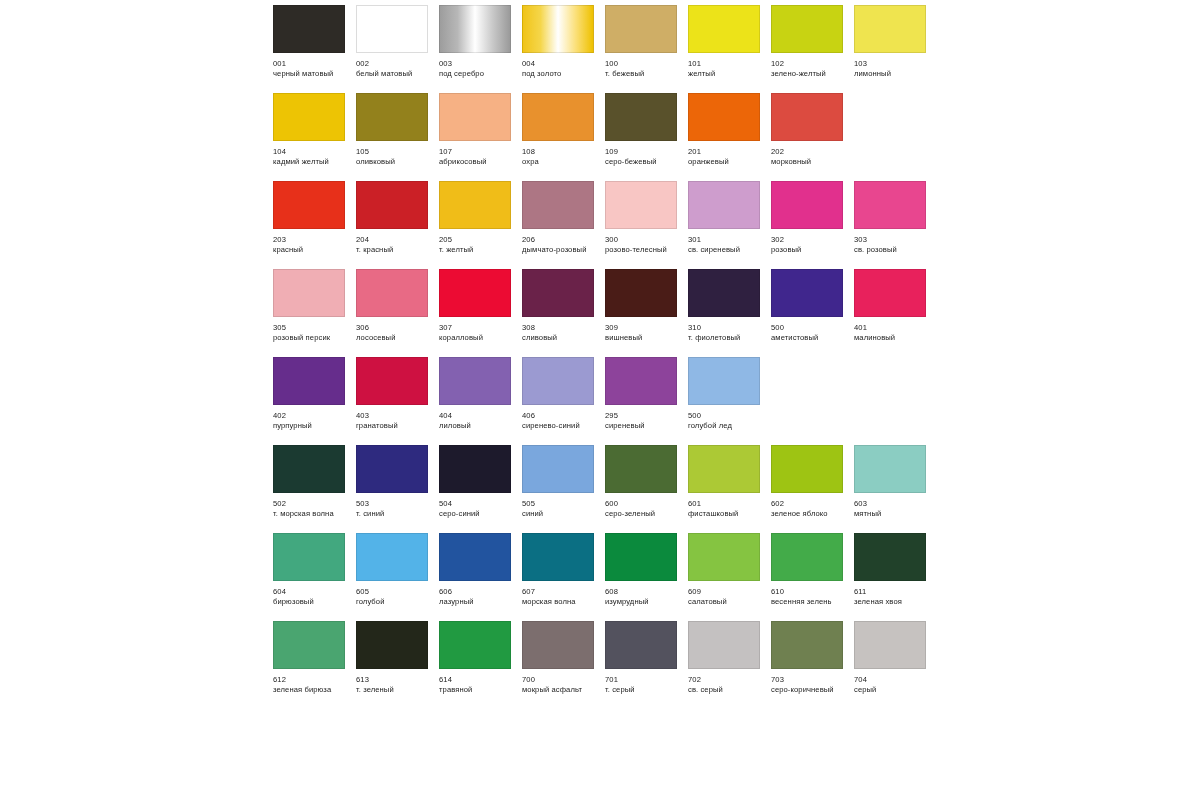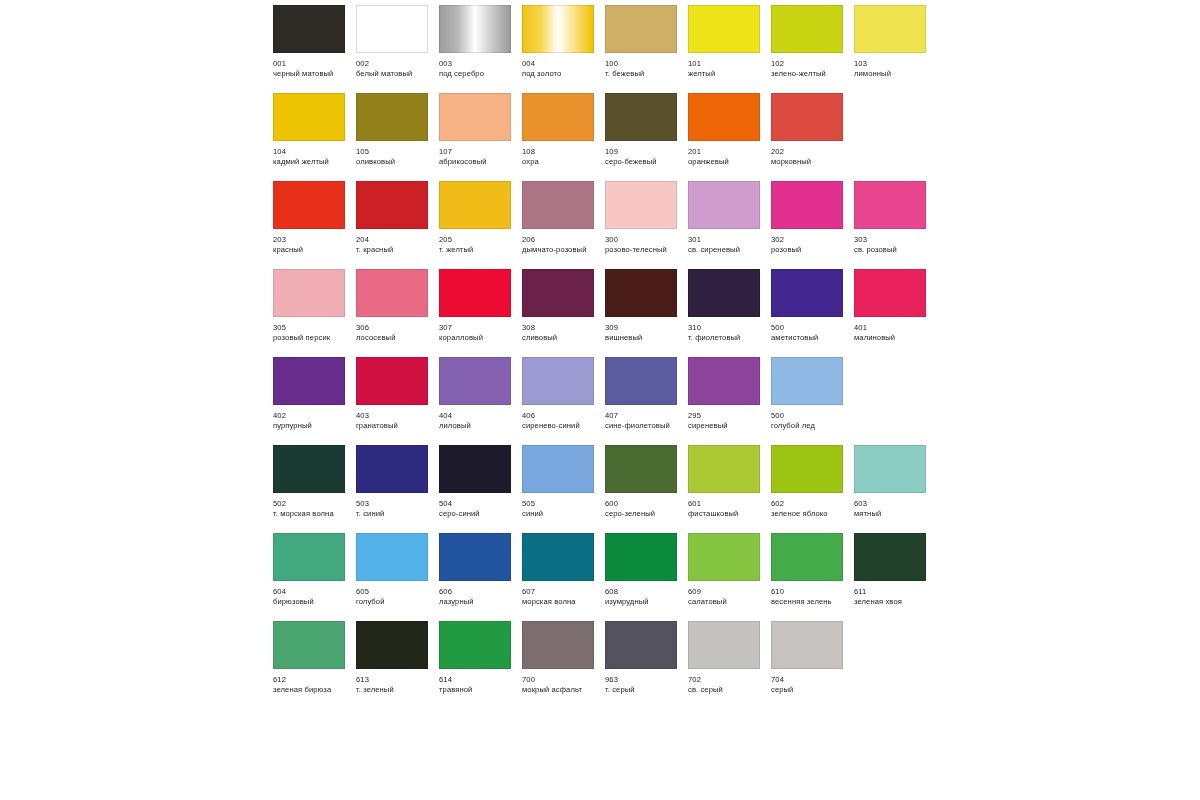--- a/index.html
+++ b/index.html
@@ -307,27 +307,20 @@
         </div>
       </div>
       <div class="swatch-cell">
         <div class="chip" style="background: rgb(155, 154, 209);"></div>
         <div class="caption">
           <span class="code">406</span>
           <span class="name">сиренево-синий</span>
         </div>
       </div>
       <div class="swatch-cell">
-        <div class="chip" style="background: rgb(91, 92, 160);"></div>
-        <div class="caption">
-          <span class="code">407</span>
-          <span class="name">сине-фиолетовый</span>
-        </div>
-      </div>
-      <div class="swatch-cell">
         <div class="chip" style="background: rgb(141, 67, 155);"></div>
         <div class="caption">
           <span class="code">295</span>
           <span class="name">сиреневый</span>
         </div>
       </div>
       <div class="swatch-cell">
         <div class="chip" style="background: rgb(143, 184, 229);"></div>
         <div class="caption">
           <span class="code">500</span>
@@ -476,29 +469,36 @@
       <div class="swatch-cell">
         <div class="chip" style="background: rgb(124, 110, 110);"></div>
         <div class="caption">
           <span class="code">700</span>
           <span class="name">мокрый асфальт</span>
         </div>
       </div>
       <div class="swatch-cell">
         <div class="chip" style="background: rgb(83, 82, 94);"></div>
         <div class="caption">
-          <span class="code">963</span>
+          <span class="code">701</span>
           <span class="name">т. серый</span>
         </div>
       </div>
       <div class="swatch-cell">
         <div class="chip" style="background: rgb(196, 193, 193);"></div>
         <div class="caption">
           <span class="code">702</span>
           <span class="name">св. серый</span>
+        </div>
+      </div>
+      <div class="swatch-cell">
+        <div class="chip" style="background: rgb(111, 128, 80);"></div>
+        <div class="caption">
+          <span class="code">703</span>
+          <span class="name">серо-коричневый</span>
         </div>
       </div>
       <div class="swatch-cell">
         <div class="chip" style="background: rgb(198, 194, 192);"></div>
         <div class="caption">
           <span class="code">704</span>
           <span class="name">серый</span>
         </div>
       </div>
     </div>

